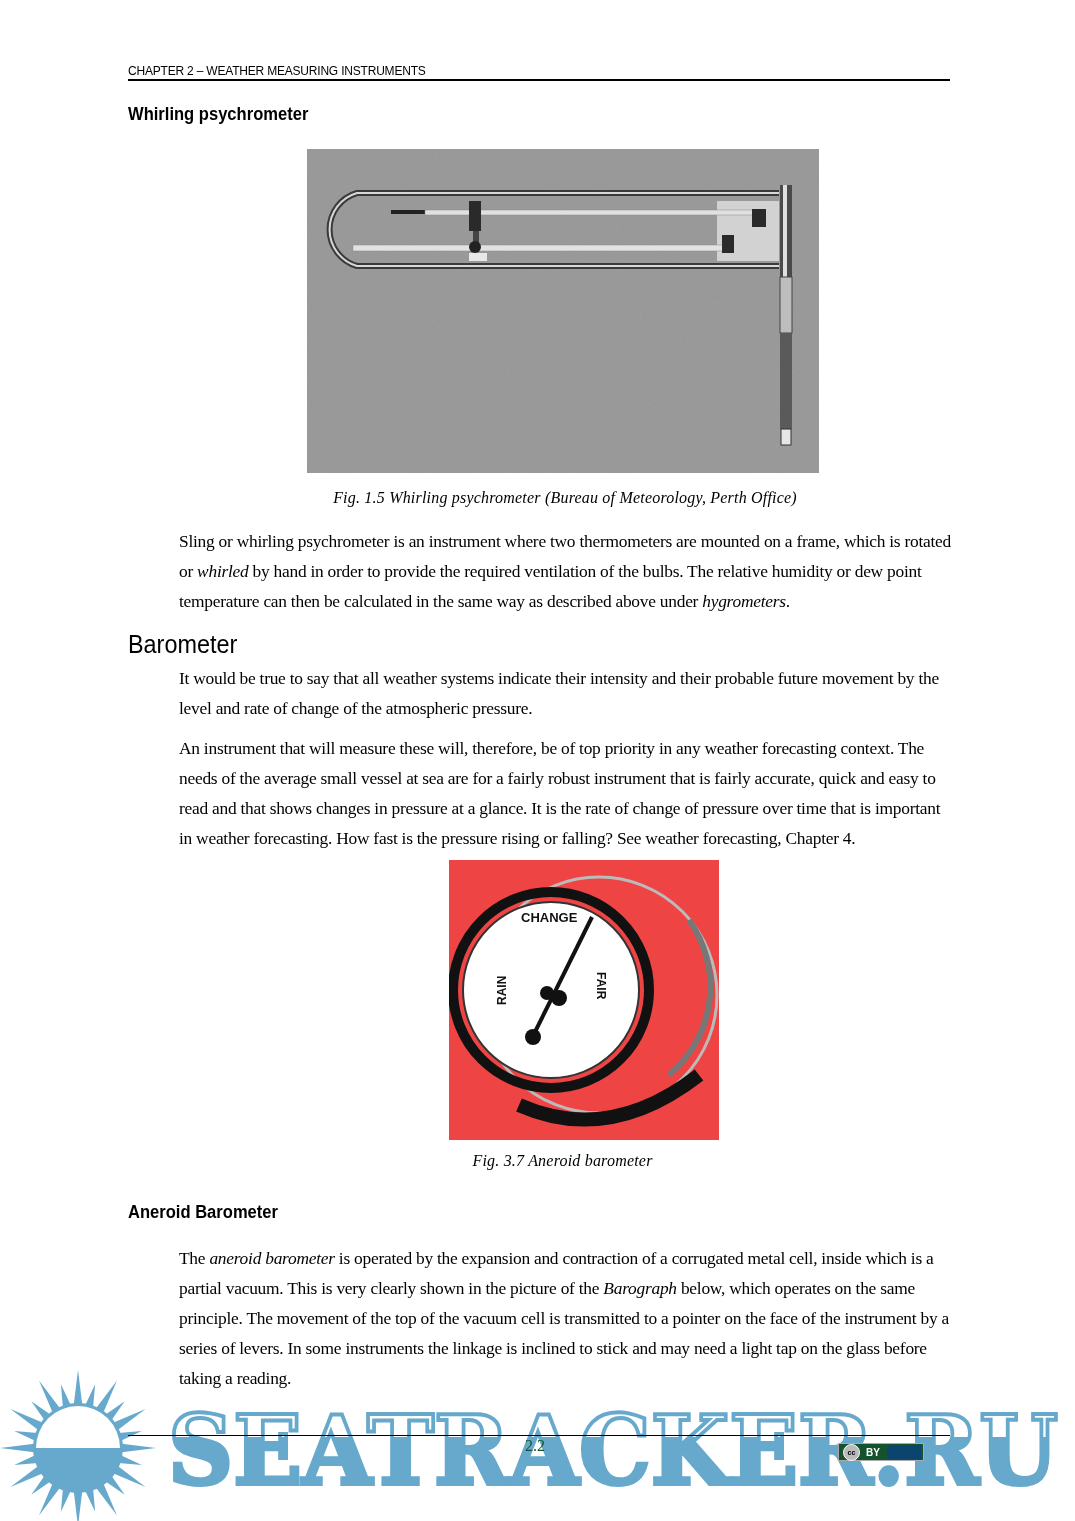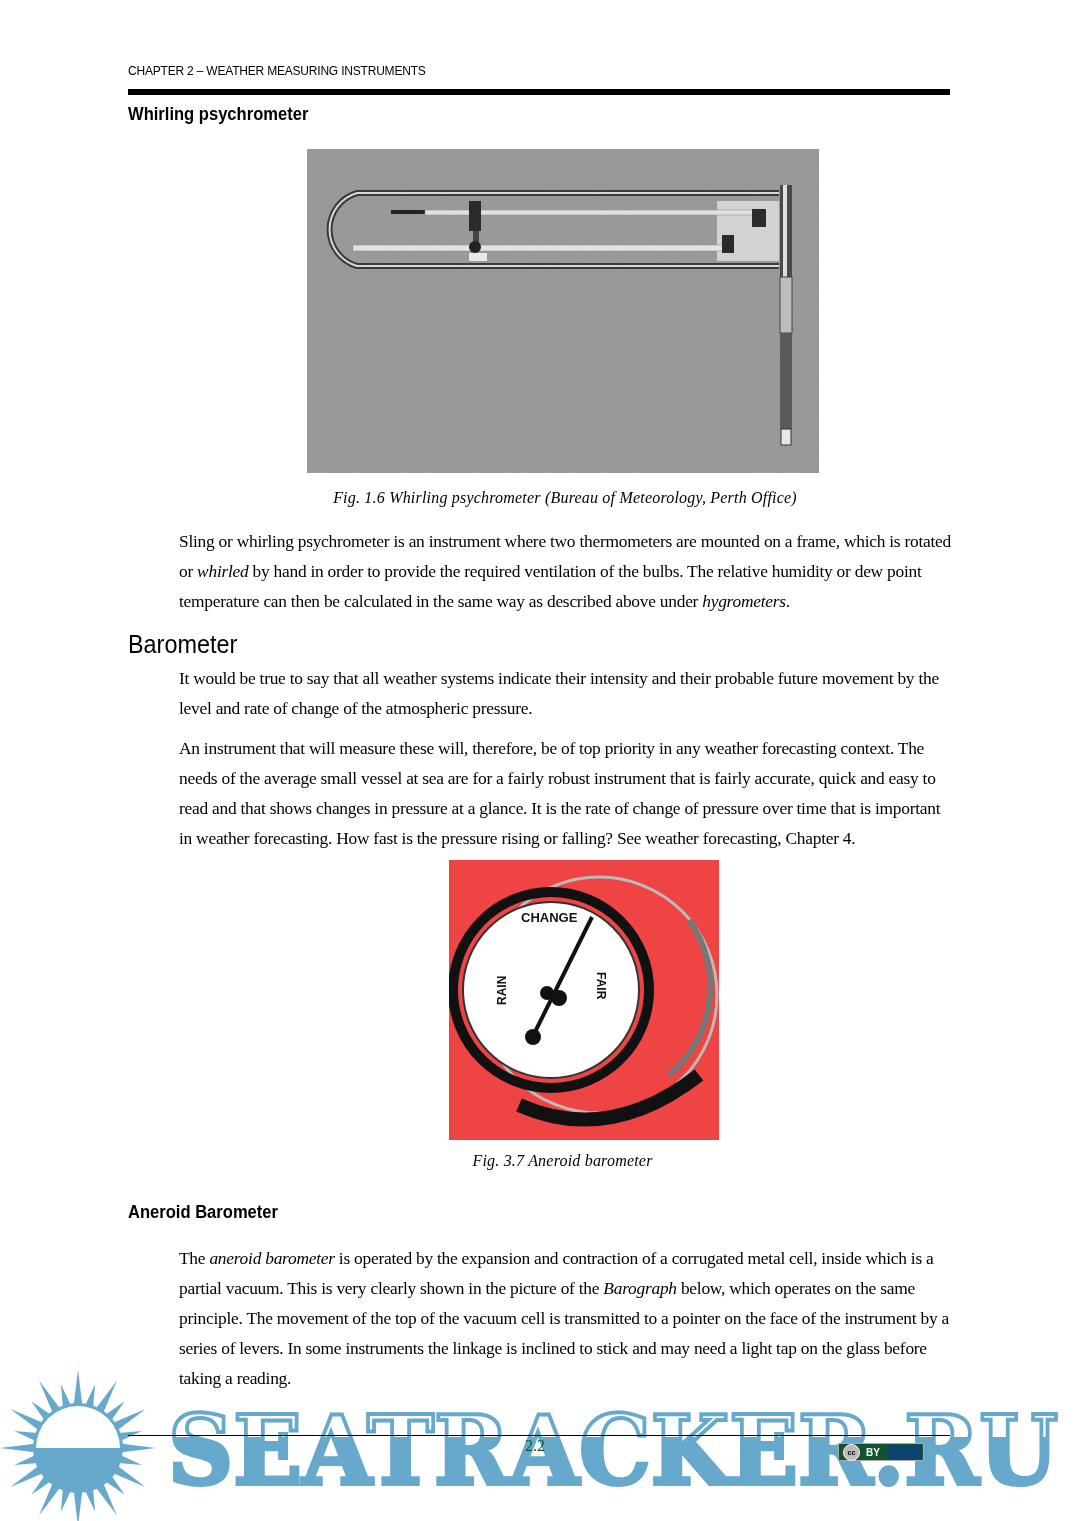--- a/index.html
+++ b/index.html
@@ -4,21 +4,21 @@
 <style>
   html, body { margin: 0; padding: 0; }
   body {
     width: 1075px; height: 1521px; position: relative; overflow: hidden;
     background: #ffffff; color: #000;
     font-family: "Liberation Serif", serif;
   }
   .running-head {
     position: absolute; left: 128px; top: 64px; width: 822px;
     font-family: "Liberation Sans", sans-serif; font-size: 12px; letter-spacing: -0.2px;
-    padding-bottom: 11px; border-bottom: 6px solid #000000;
+    padding-bottom: 1px; border-bottom: 2px solid #000000;
   }
   h2.sub {
     position: absolute; margin: 0;
     font-family: "Liberation Sans", sans-serif; font-weight: bold; font-size: 18px;
     transform: scaleX(0.92); transform-origin: left top;
   }
   h1.sec {
     position: absolute; margin: 0;
     font-family: "Liberation Sans", sans-serif; font-weight: normal; font-size: 26px;
     transform: scaleX(0.9); transform-origin: left top;
@@ -88,21 +88,21 @@
     <rect x="415" y="86" width="12" height="18" fill="#2a2a2a"></rect>
 
     <rect x="473" y="36" width="12" height="92" fill="#4a4a4a"></rect>
     <rect x="476" y="36" width="4" height="92" fill="#e0e0e0"></rect>
     <rect x="473" y="128" width="12" height="56" fill="#bdbdbd" stroke="#444" stroke-width="1"></rect>
     <rect x="473" y="184" width="12" height="96" fill="#5a5a5a"></rect>
     <rect x="474" y="280" width="10" height="16" fill="#e6e6e6" stroke="#333" stroke-width="1"></rect>
   </svg>
 </div>
 
-<p class="caption" style="left:300px; top:489px; width:530px;">Fig. 1.6  Whirling psychrometer (Bureau of Meteorology, Perth Office)</p>
+<p class="caption" style="left:300px; top:489px; width:530px;">Fig. 1.5  Whirling psychrometer (Bureau of Meteorology, Perth Office)</p>
 
 <p class="para" style="top:526px;"><span>Sling or whirling psychrometer is an instrument where two thermometers are mounted on a frame, which is rotated or </span><em>whirled</em><span> by hand in order to provide the required ventilation of the bulbs. The relative humidity or dew point temperature can then be calculated in the same way as described above under </span><em>hygrometers</em><span>.</span></p>
 
 <h1 class="sec" style="left:128px; top:629px;">Barometer</h1>
 
 <p class="para" style="top:663px;">It would be true to say that all weather systems indicate their intensity and their probable future movement by the level and rate of change of the atmospheric pressure.</p>
 
 <p class="para" style="top:733px;">An instrument that will measure these will, therefore, be of top priority in any weather forecasting context. The needs of the average small vessel at sea are for a fairly robust instrument that is fairly accurate, quick and easy to read and that shows changes in pressure at a glance. It is the rate of change of pressure over time that is important in weather forecasting. How fast is the pressure rising or falling? See weather forecasting, Chapter 4.</p>
 
 <div class="fig2">

